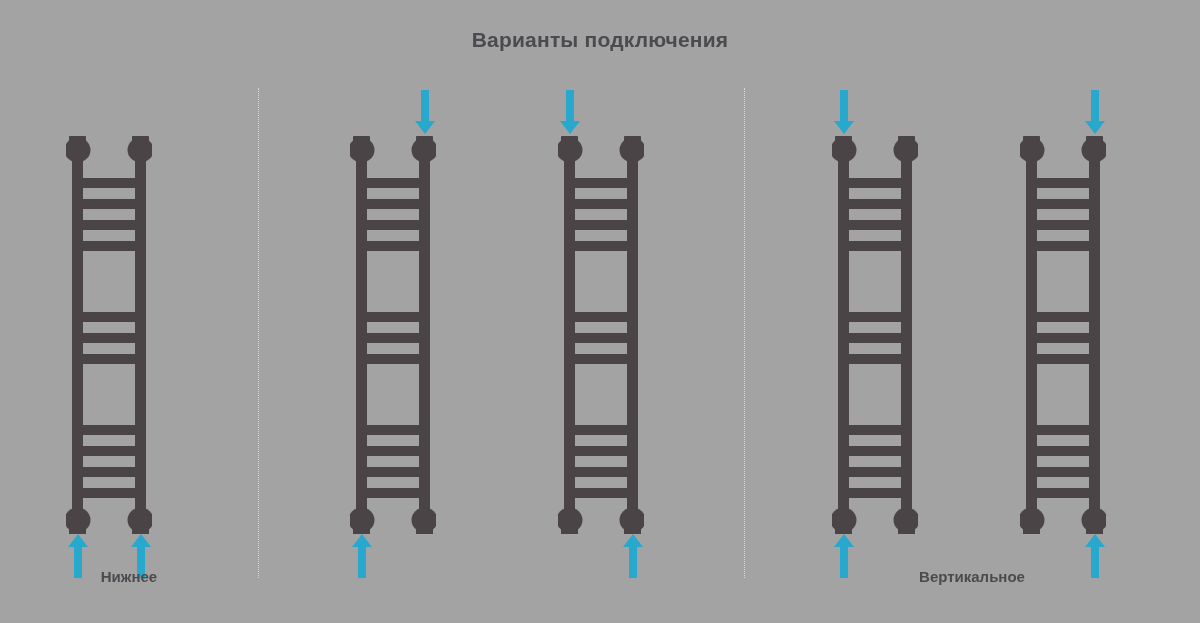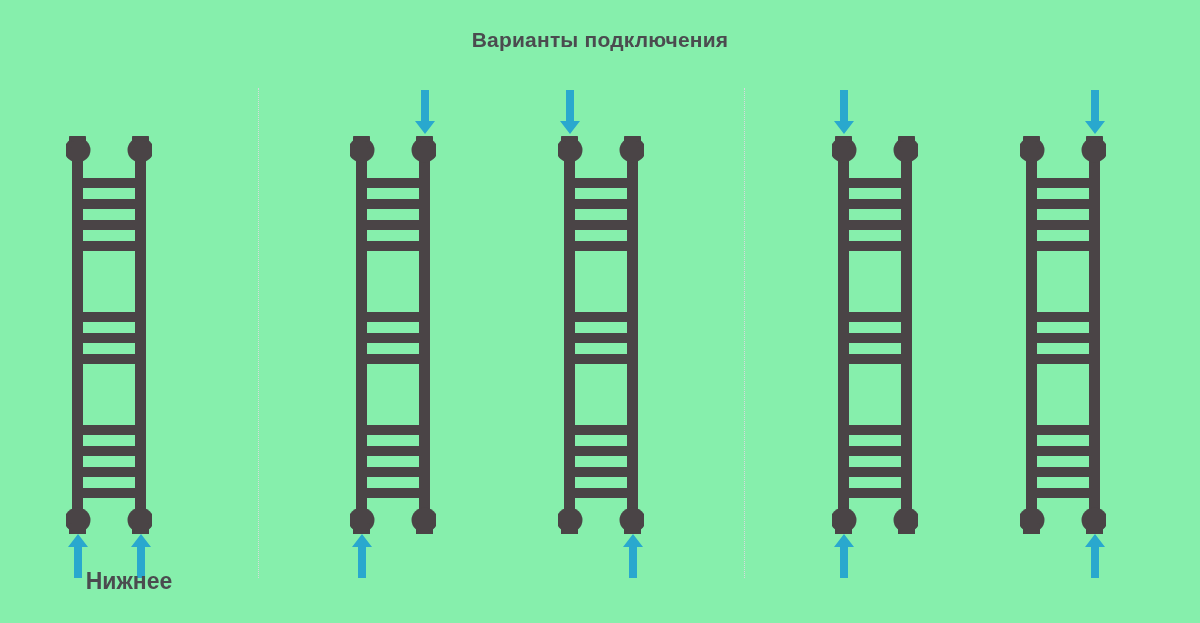--- a/index.html
+++ b/index.html
@@ -7,21 +7,21 @@
     padding: 0;
     background: #ffffff;
   }
   body {
     font-family: "Liberation Sans", sans-serif;
   }
   #stage {
     position: relative;
     width: 1200px;
     height: 623px;
-    background: #86efac;
+    background: #a3a3a3;
     overflow: hidden;
   }
   #title {
     position: absolute;
     top: 28px;
     left: 0;
     width: 1200px;
     text-align: center;
     font-size: 21px;
     font-weight: 700;
@@ -39,21 +39,21 @@
     position: absolute;
     top: 0;
     height: 623px;
   }
   .group-label {
     position: absolute;
     top: 568px;
     left: 0;
     width: 100%;
     text-align: center;
-    font-size: 23px;
+    font-size: 15px;
     font-weight: 700;
     color: #4b4b4f;
   }
   .rad {
     position: absolute;
     top: 136px;
     width: 86px;
     height: 398px;
   }
   .rad svg { display: block; }
@@ -310,16 +310,17 @@
         <div class="arrow" style="left: 340.5px; top: 90px;">
           <svg width="20" height="44" viewBox="0 0 20 44">
             <polygon points="10,44 20,31 14,31 14,0 6,0 6,31 0,31" fill="#29a8ce"></polygon>
           </svg>
         </div>
         <div class="arrow" style="left: 340.5px; top: 534px;">
           <svg width="20" height="44" viewBox="0 0 20 44">
             <polygon points="10,0 20,13 14,13 14,44 6,44 6,13 0,13" fill="#29a8ce"></polygon>
           </svg>
         </div>
+        <div class="group-label">Вертикальное</div>
       </div>
     </div>
 
 </div>
 
 </body></html>

